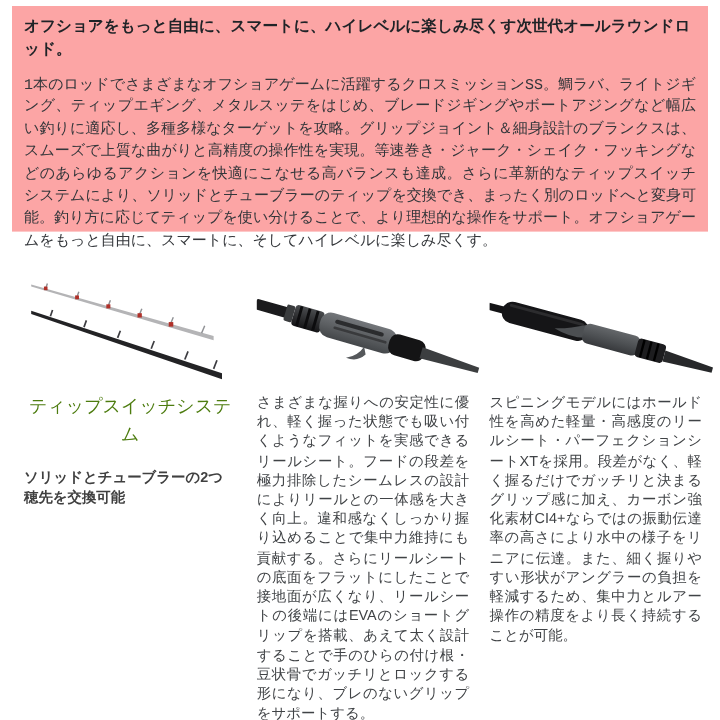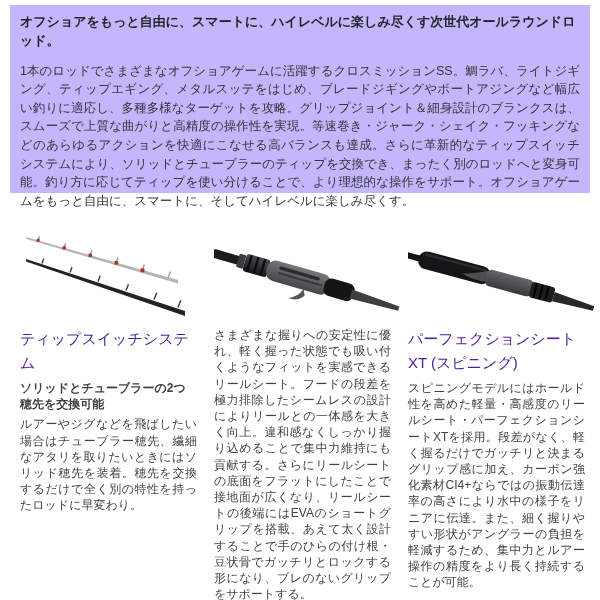--- a/index.html
+++ b/index.html
@@ -3,42 +3,43 @@
 <meta charset="utf-8">
 <style>
   html,body{margin:0;padding:0;}
   body{
     width:600px;height:600px;position:relative;background:#ffffff;
     font-family:"Liberation Sans",sans-serif;
     color:#33363a;overflow:hidden;
   }
   .intro{
     position:absolute;left:10px;top:5px;width:580px;height:188px;
-    background:#c4b5fd;box-sizing:border-box;padding:8px 10px 8px 10px;
+    background:#fca5a5;box-sizing:border-box;padding:8px 10px 8px 10px;
   }
   .intro-headline{
     font-size:13px;font-weight:bold;color:#1f2327;line-height:1.45;
     letter-spacing:0;
   }
   .intro-body{
     margin-top:11px;font-size:12.5px;line-height:18.6px;color:#33363a;
     text-align:justify;
+    font-family:Liberation Mono, monospace;
   }
   .features{
     position:absolute;left:20px;top:228px;width:565px;
     display:flex;gap:17px;
   }
   .feature{width:177px;flex:0 0 177px;}
   .feature-image{
     width:100%;height:92px;margin-bottom:7px;background:#ffffff;
     overflow:visible;
   }
   .feature-image svg{display:block;}
   .feature-title{
-    font-size:15px;color:#4c1d95;line-height:1.6;margin-bottom:5px;
+    font-size:15px;color:#4d7c0f;line-height:1.6;margin-bottom:15px;text-align:center;
   }
   .feature-subtitle{
     font-size:12px;font-weight:bold;color:#404040;line-height:1.35;
     margin-bottom:4px;
   }
   .feature-body{
     font-size:12px;color:#404346;line-height:16.2px;text-align:justify;
   }
 </style>
 </head>
@@ -78,21 +79,20 @@
           <line x1="50" y1="44.6" x2="52" y2="39.0"></line>
           <line x1="78" y1="53.6" x2="80.3" y2="47.6"></line>
           <line x1="106" y1="62.6" x2="108.5" y2="56.2"></line>
           <line x1="134" y1="71.6" x2="136.7" y2="64.8"></line>
           <line x1="158" y1="79.4" x2="160.8" y2="72.2"></line>
         </g>
       </svg>
     </div>
     <div class="feature-title">ティップスイッチシステム</div>
     <div class="feature-subtitle">ソリッドとチューブラーの2つ穂先を交換可能</div>
-    <div class="feature-body">ルアーやジグなどを飛ばしたい場合はチューブラー穂先、繊細なアタリを取りたいときにはソリッド穂先を装着。穂先を交換するだけで全く別の特性を持ったロッドに早変わり。</div>
   </div>
 
   <div class="feature">
     <div class="feature-image">
       <svg width="196" height="92" viewBox="0 0 196 92">
         <defs>
           <linearGradient id="g-body2" x1="0" y1="0" x2="0" y2="1">
             <stop offset="0" stop-color="#73767a"></stop>
             <stop offset="0.5" stop-color="#5d6063"></stop>
             <stop offset="1" stop-color="#44474a"></stop>
@@ -142,17 +142,16 @@
           <rect x="128" y="4.5" width="24" height="16" rx="3" fill="#1d1d1f"></rect>
           <g stroke="#000" stroke-width="2">
             <line x1="133" y1="5" x2="133" y2="20"></line>
             <line x1="139" y1="5" x2="139" y2="20"></line>
             <line x1="145" y1="5" x2="145" y2="20"></line>
           </g>
           <polygon points="152,9 194,12.5 194,17 152,18.5" fill="#27282a"></polygon>
         </g>
       </svg>
     </div>
-    <div class="feature-title">パーフェクションシートXT (スピニング)</div>
     <div class="feature-body">スピニングモデルにはホールド性を高めた軽量・高感度のリールシート・パーフェクションシートXTを採用。段差がなく、軽く握るだけでガッチリと決まるグリップ感に加え、カーボン強化素材CI4+ならではの振動伝達率の高さにより水中の様子をリニアに伝達。また、細く握りやすい形状がアングラーの負担を軽減するため、集中力とルアー操作の精度をより長く持続することが可能。</div>
   </div>
 
 </section>
 
 </body></html>

